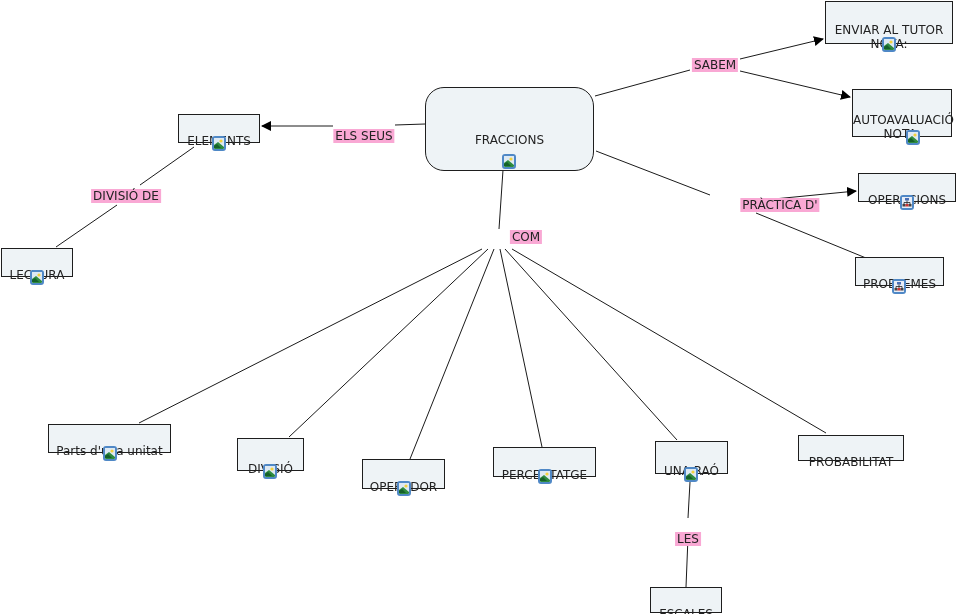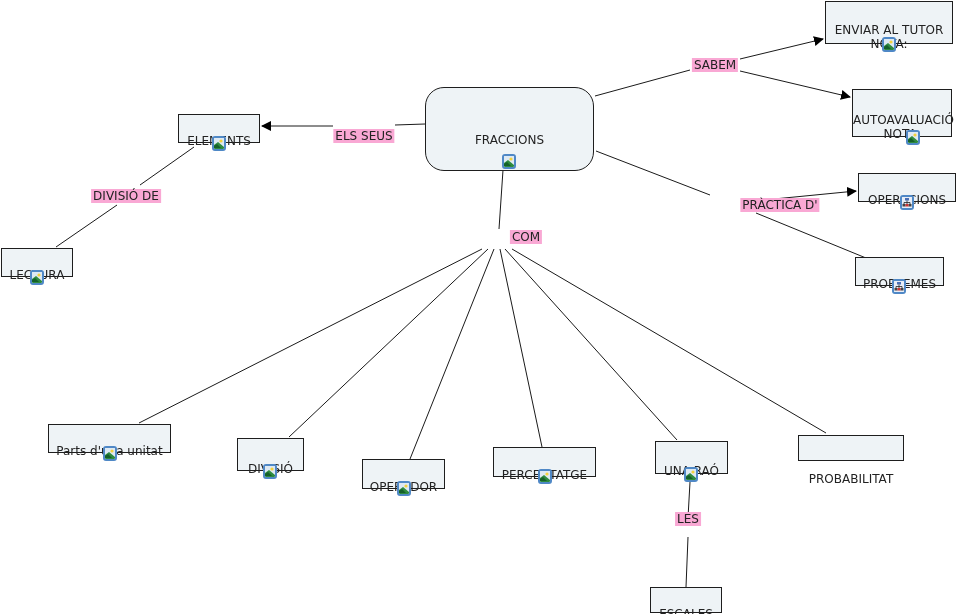--- a/index.html
+++ b/index.html
@@ -198,26 +198,26 @@
 </div>
 <div class="ico" style="left:691px;top:467px;">
     <svg viewBox="0 0 10 11">
       <rect width="10" height="11" fill="#dde9f3"></rect>
       <circle cx="7" cy="3" r="1.6" fill="#f4d23c"></circle>
       <path d="M0,11 L0,7 L4,4 L10,9 L10,11 z" fill="#2e8b3e"></path>
       <path d="M0,8 L3,6 L7,10 L0,10 z" fill="#15602a"></path>
     </svg>
   </div>
 
-<div class="node" style="left:798px;top:435px;width:106px;height:26px;padding-top:22px;">
+<div class="node" style="left:798px;top:435px;width:106px;height:26px;padding-top:5px;">
   <span>PROBABILITAT</span>
 </div>
 
 <div class="node" style="left:650px;top:587px;width:72px;height:26px;padding-top:5px;">
   <span>ESCALES</span>
 </div>
 
 <span class="lbl" style="left:364px;top:136px;">ELS SEUS</span>
 <span class="lbl" style="left:126px;top:196px;">DIVISIÓ DE</span>
 <span class="lbl" style="left:715px;top:65px;">SABEM</span>
 <span class="lbl" style="left:733px;top:205px;margin-left:47px;">PRÀCTICA D'</span>
 <span class="lbl" style="left:526px;top:237px;">COM</span>
-<span class="lbl" style="left:688px;top:519px;">LES</span>
+<span class="lbl" style="left:688px;top:539px;">LES</span>
 
 </body></html>

